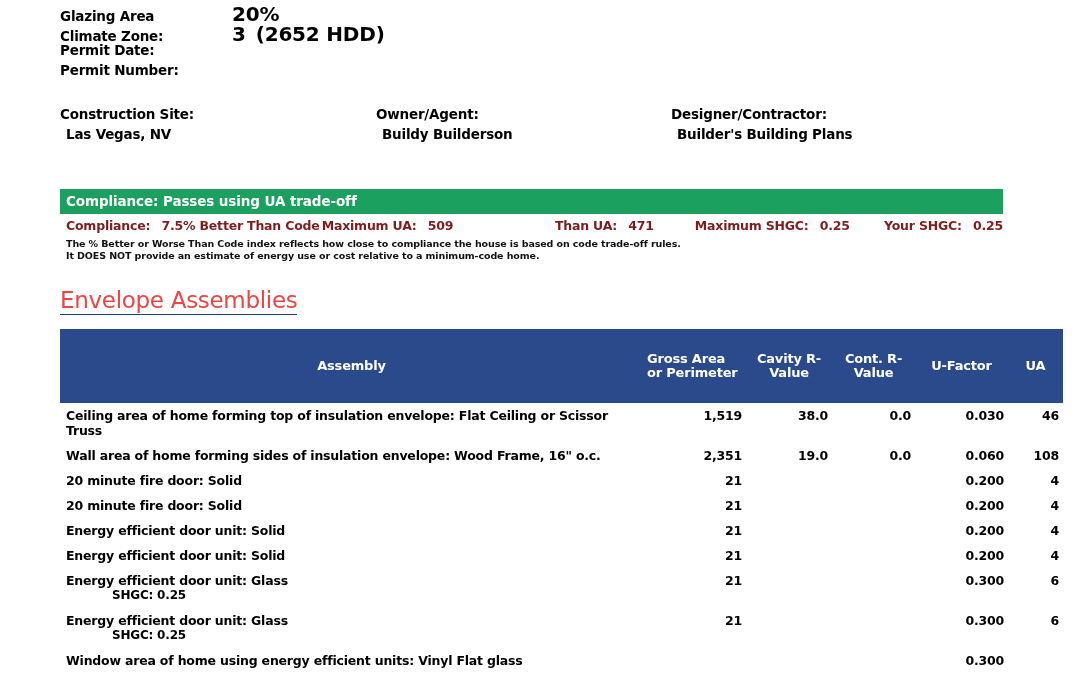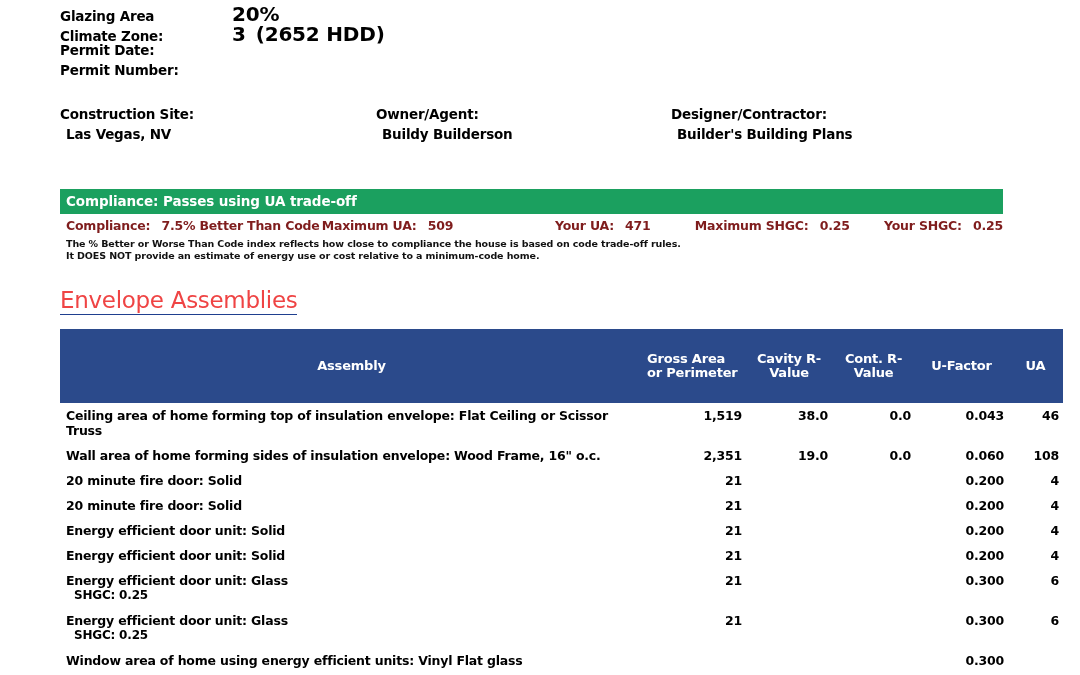--- a/index.html
+++ b/index.html
@@ -162,20 +162,21 @@
     text-align: right;
     padding-right: 8px;
     font-size: 13px;
     margin-top: 24px;
   }
   td.assembly { text-align: left; }
   td.assembly .sub {
     display: block;
     padding-left: 8px;
     font-size: 12px;
+    margin-left: 38px;
   }
   tr.clipped td { padding-bottom: 0; }
 </style>
 </head>
 <body>
 
 <div class="page">
 
   <div class="summary">
     <div class="sum-row">
@@ -216,21 +217,21 @@
     <div class="compliance-stats">
       <div class="stat s1">
         <span class="lbl">Compliance:</span>
         <span class="val">7.5% Better Than Code</span>
       </div>
       <div class="stat s2">
         <span class="lbl">Maximum UA:</span>
         <span class="val">509</span>
       </div>
       <div class="stat s3">
-        <span class="lbl">Your UA:</span>
+        <span class="lbl">Than UA:</span>
         <span class="val">471</span>
       </div>
       <div class="stat s4">
         <span class="lbl">Maximum SHGC:</span>
         <span class="val">0.25</span>
         <span class="lbl" style="margin-left:30px;">Your SHGC:</span>
         <span class="val">0.25</span>
       </div>
     </div>
     <div class="compliance-note">
@@ -253,21 +254,21 @@
         <th class="c-ufac">U-Factor</th>
         <th class="c-ua">UA</th>
       </tr>
     </thead>
     <tbody>
       <tr>
         <td class="assembly">Ceiling area of home forming top of insulation envelope: Flat Ceiling or Scissor Truss</td>
         <td class="num">1,519</td>
         <td class="num">38.0</td>
         <td class="num">0.0</td>
-        <td class="num">0.043</td>
+        <td class="num">0.030</td>
         <td class="num">46</td>
       </tr>
       <tr>
         <td class="assembly">Wall area of home forming sides of insulation envelope: Wood Frame, 16" o.c.</td>
         <td class="num">2,351</td>
         <td class="num">19.0</td>
         <td class="num">0.0</td>
         <td class="num">0.060</td>
         <td class="num">108</td>
       </tr>

